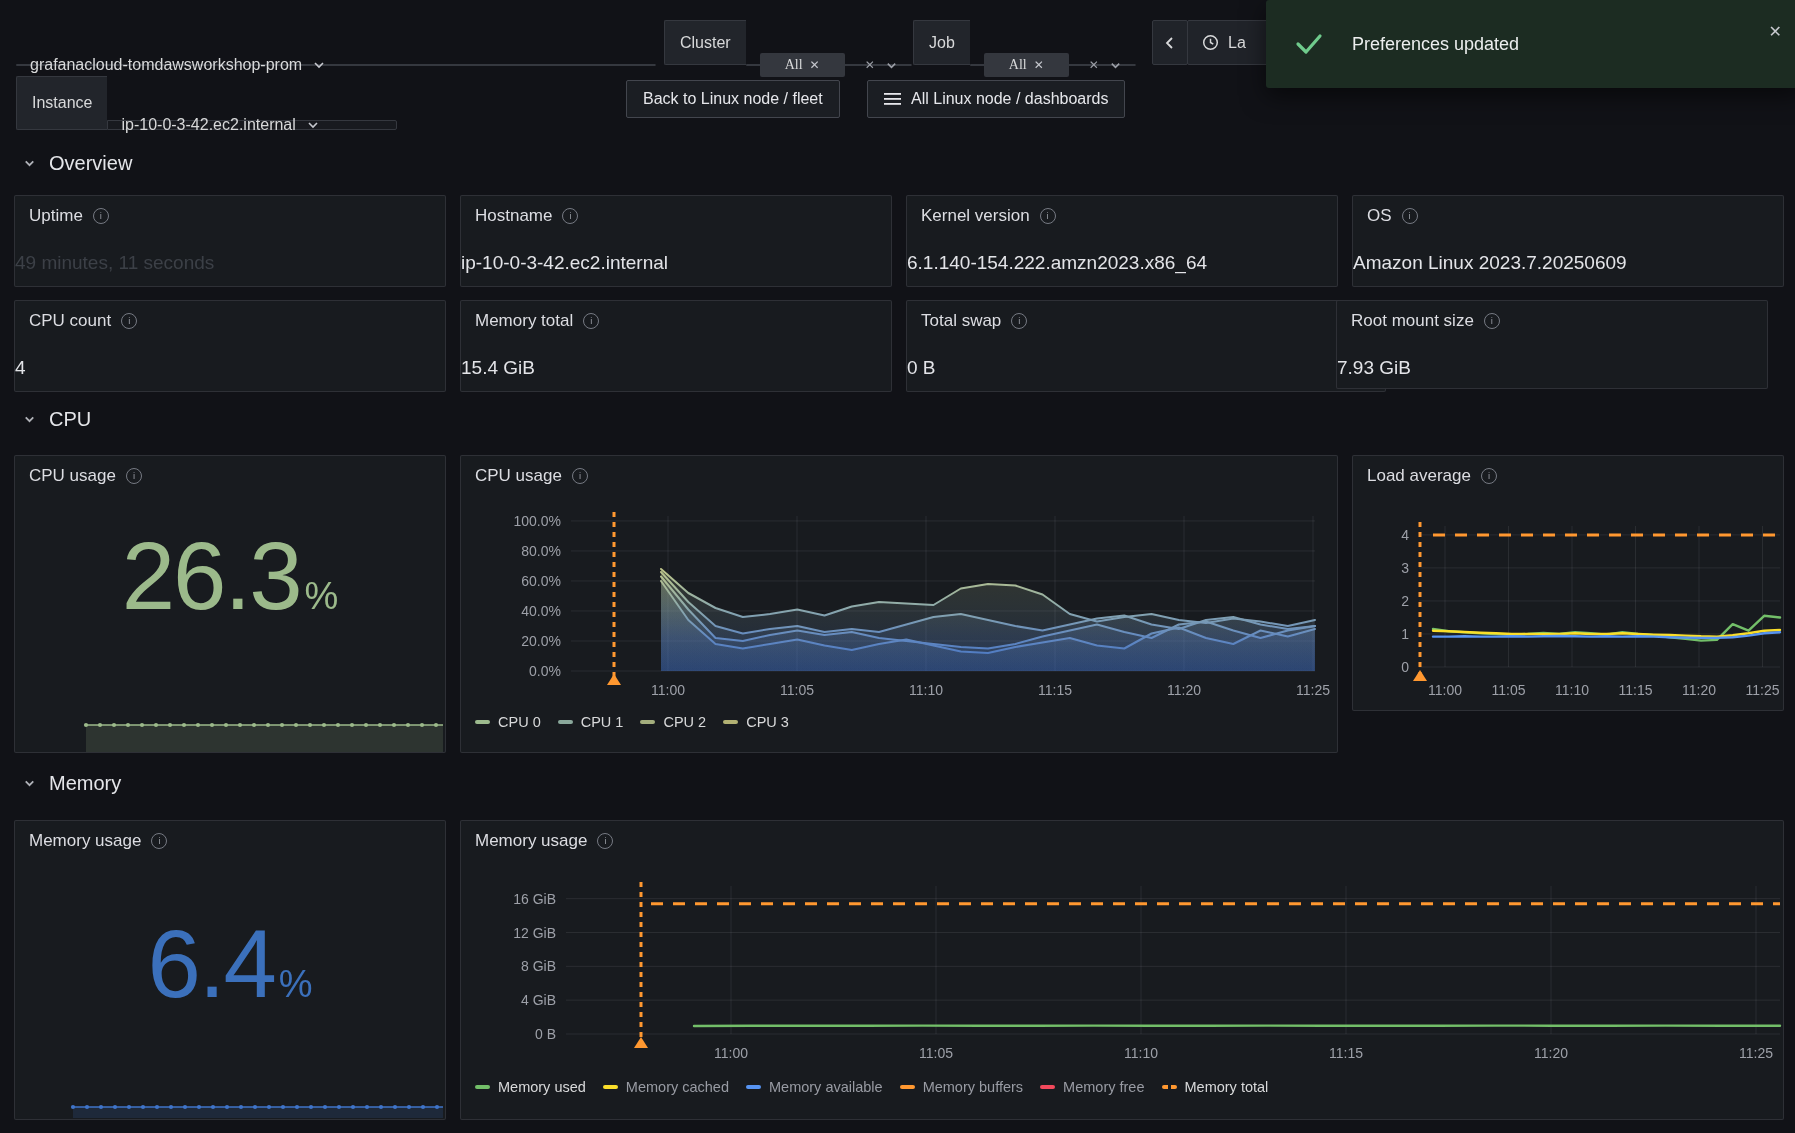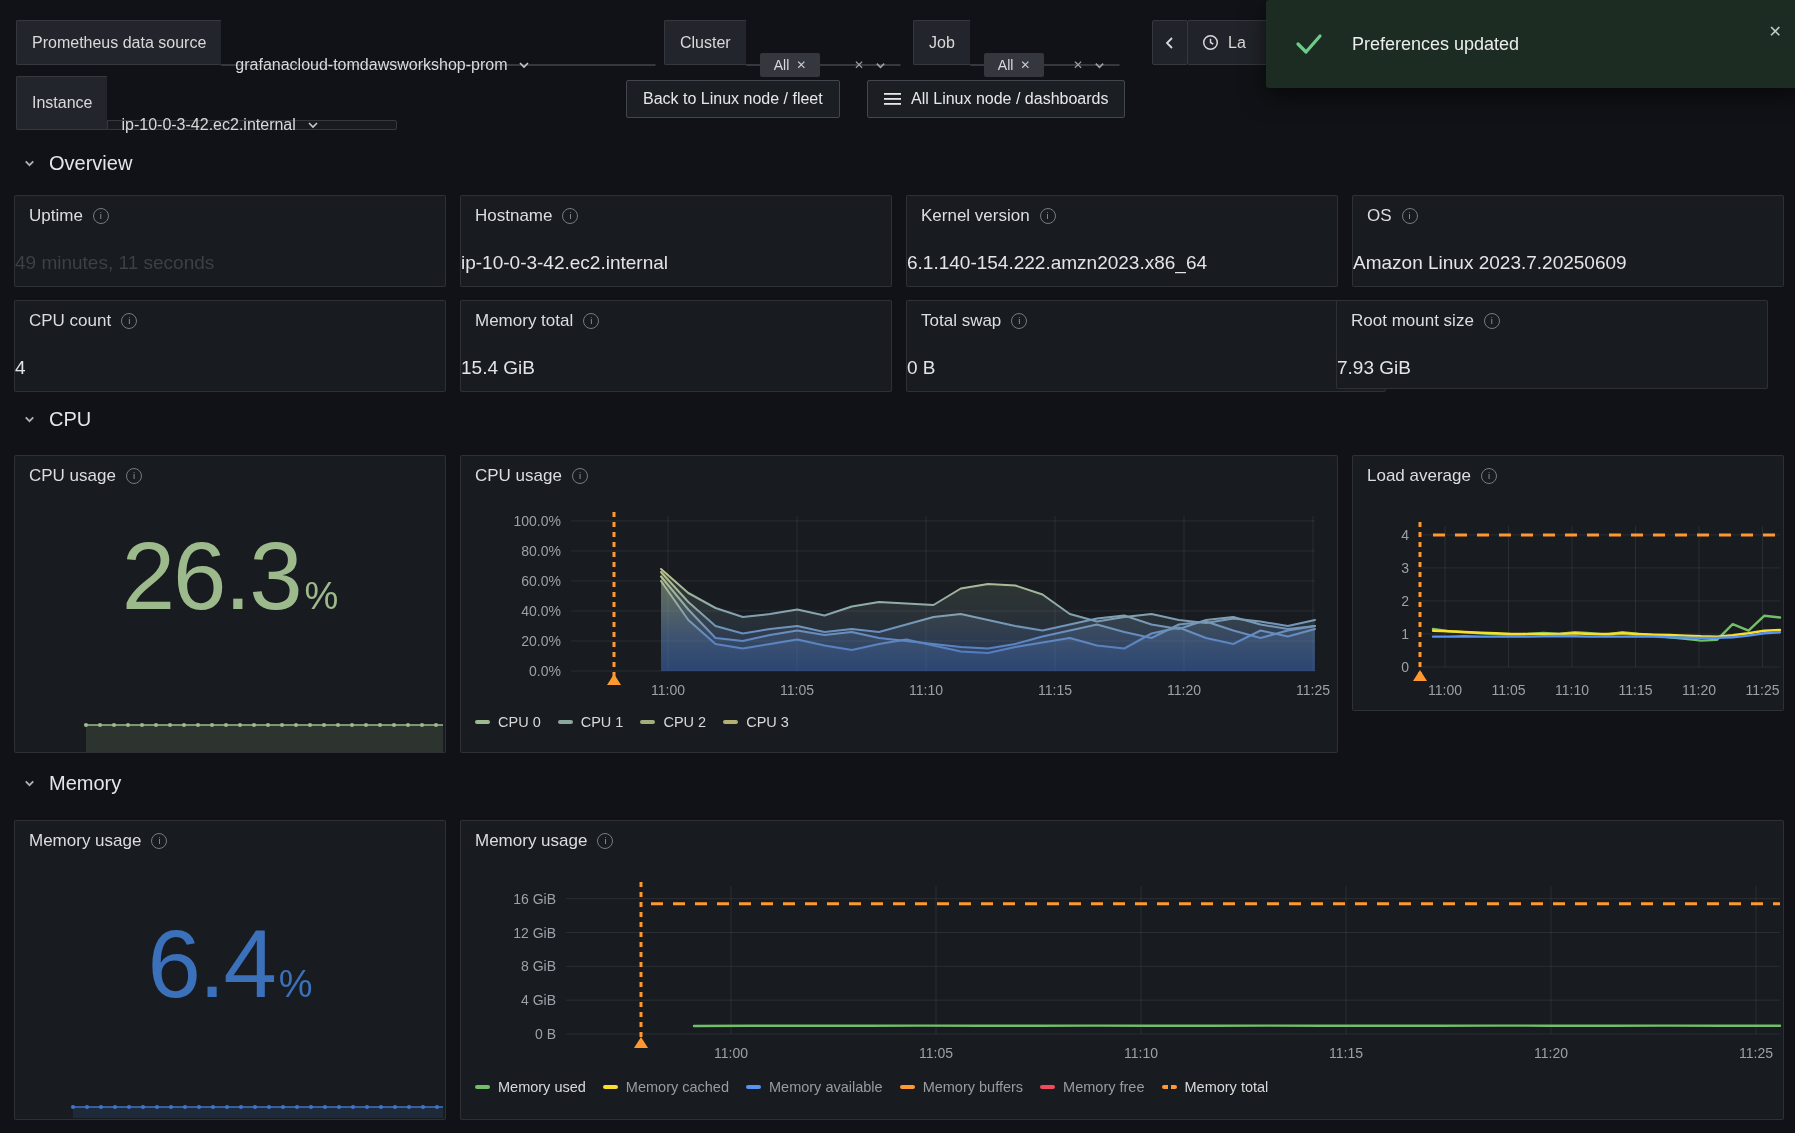--- a/index.html
+++ b/index.html
@@ -29,22 +29,22 @@
   .var{position:absolute;display:flex;align-items:stretch;height:45px;box-sizing:border-box}
   .var .lbl{
     background:#22252b;border:1px solid #35383f;border-right:none;border-radius:2px 0 0 2px;
     display:flex;align-items:center;padding:0 15px;font-size:16px;color:#d8d9da;white-space:nowrap;box-sizing:border-box;
   }
   .var .val{
     background:#181a1f;border:1px solid #35383f;border-radius:0 2px 2px 0;
     display:flex;align-items:center;gap:10px;padding:0 13px;font-size:16px;color:#d8d9da;white-space:nowrap;box-sizing:border-box;flex:1 1 auto;margin-top:44px;
   }
   .chip{
-    background:#34373e;border-radius:2px;padding:4px 14px;font-size:14px;color:#d8d9da;
-    display:inline-flex;align-items:center;gap:7px;
+    background:#34373e;border-radius:2px;padding:4px 25px;font-size:14px;color:#d8d9da;
+    display:inline-flex;align-items:center;gap:7px;font-family:Liberation Serif, serif;
   }
   .xicon{color:#c7c9cf;font-size:12px;line-height:1;cursor:pointer}
   .muted{color:#9da0a8}
   .chev{display:inline-flex;align-items:center}
   .btn{
     position:absolute;background:#1b1e23;border:1px solid #43464e;border-radius:2px;
     color:#e6e7eb;font-size:16px;display:flex;align-items:center;gap:10px;
     padding:12px 16px;height:38px;box-sizing:border-box;white-space:nowrap;cursor:pointer;
   }
   .tp{
@@ -70,21 +70,20 @@
   .litem{display:inline-flex;align-items:center;gap:8px;cursor:pointer;color:#d8d9da}
   .litem.dim{color:#989ba3}
   .swatch{width:15px;height:4.5px;border-radius:2px;display:inline-block;flex:0 0 auto}
   .chart-mount{position:absolute;left:0;top:0}
   svg{display:block}
 </style>
 </head>
 <body>
 
 <div class="var" style="left:16px;top:20px;width:640px">
-  <div class="lbl">Prometheus data source</div>
   <div class="val">
     <span>grafanacloud-tomdawsworkshop-prom</span>
     <span class="chev">
       <svg width="14" height="14" viewBox="0 0 14 14">
           <path d="M3 5 L7 9 L11 5" fill="none" stroke="#c7c9cf" stroke-width="1.6"></path>
         </svg>
     </span>
   </div>
 </div>
 

